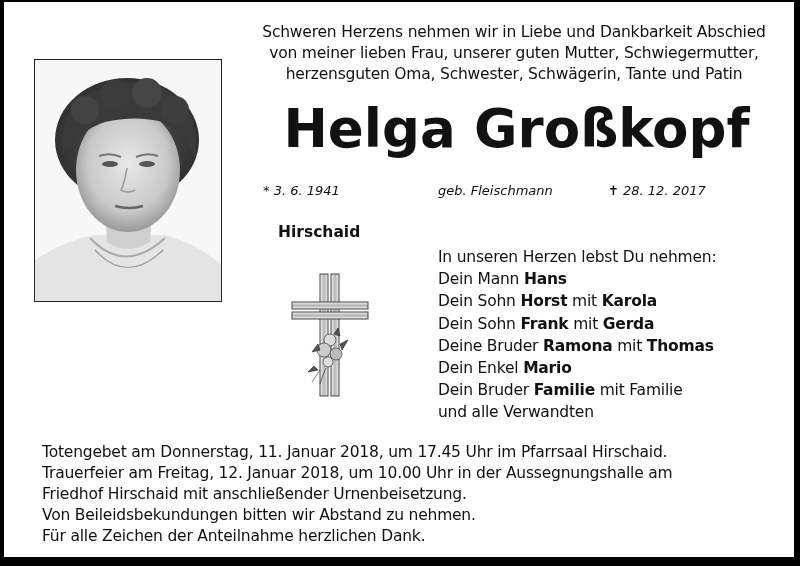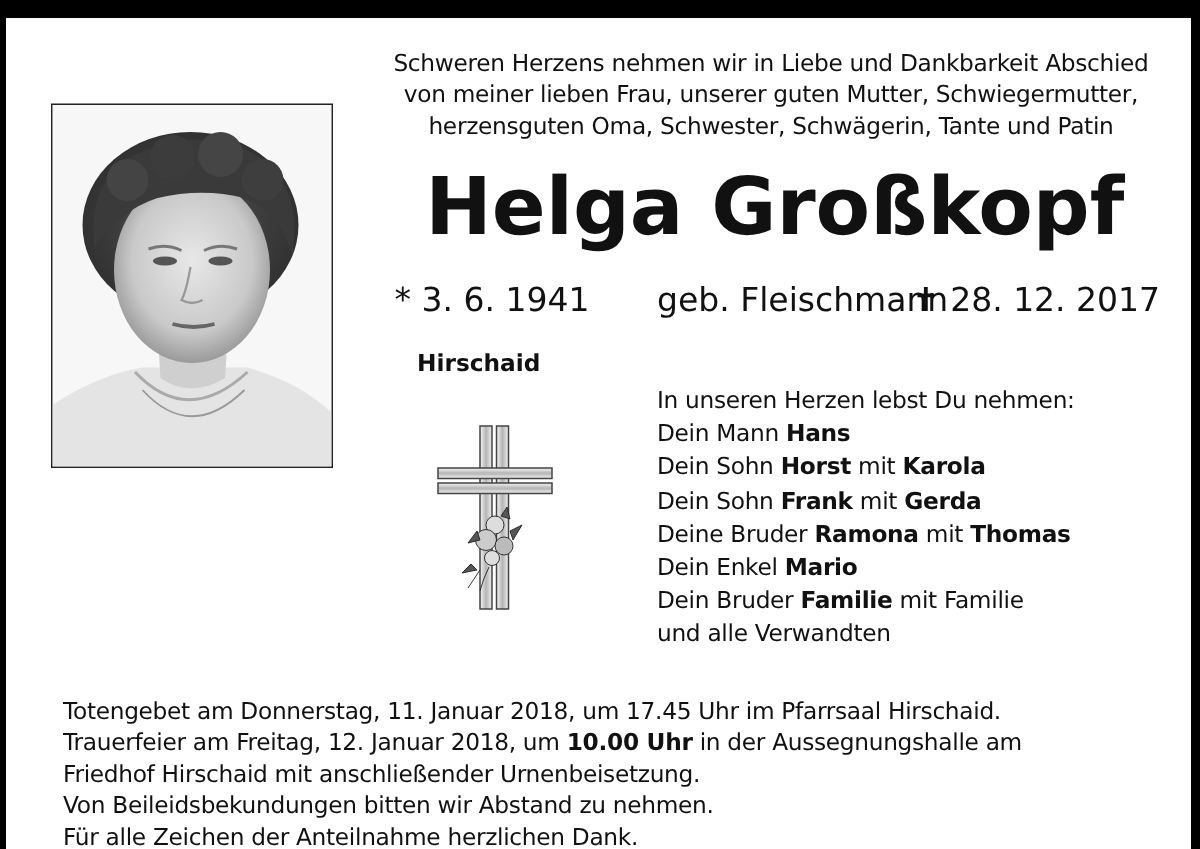--- a/index.html
+++ b/index.html
@@ -1,35 +1,35 @@
 <!DOCTYPE html>
 <html><head>
   <meta charset="utf-8">
   <style>
     html, body { margin: 0; padding: 0; }
     body { width: 800px; height: 566px; background: #000; position: relative; overflow: hidden;
       font-family: "DejaVu Sans", sans-serif; color: #111; }
-    .card { position: absolute; left: 4px; top: 12px; width: 790px; height: 555px; background: #fff; }
+    .card { position: absolute; left: 4px; top: 2px; width: 790px; height: 555px; background: #fff; }
     .intro { position: absolute; left: 240px; top: 20px; width: 540px; text-align: center;
       font-size: 15.5px; line-height: 21px; letter-spacing: -0.2px; }
     .name { position: absolute; left: 240px; top: 92px; width: 545px; text-align: center;
       font-size: 53px; line-height: 70px; font-weight: bold; letter-spacing: 0px; }
-    .dates { position: absolute; top: 178px; font-size: 22px; line-height: 22px; }
+    .dates { position: absolute; top: 178px; font-size: 13px; line-height: 22px; font-style: italic; }
     .born { left: 259px; }
     .maiden { left: 434px; }
     .died { left: 604px; }
     .town { position: absolute; left: 259px; top: 221px; font-size: 15.5px; font-weight: bold; margin-left: 15px; }
     .photo { position: absolute; left: 30px; top: 57px; width: 186px; height: 241px;
       border: 1.5px solid #222; background: #f6f6f6; overflow: hidden; }
     .photo svg { display: block; }
     .cross { position: absolute; left: 286px; top: 270px; }
     .mourners { position: absolute; left: 434px; top: 244px; font-size: 15.5px; line-height: 22.2px; letter-spacing: -0.2px; }
     .mourners b { font-weight: bold; }
-    .notes { position: absolute; left: 38px; top: 440px; font-size: 15.5px; line-height: 21px; letter-spacing: -0.2px; margin-top: 12px; }
-    .notes b { font-weight: bold; }
+    .notes { position: absolute; left: 38px; top: 440px; font-size: 15.5px; line-height: 21px; letter-spacing: -0.2px; }
+    .notes b { font-weight: normal; }
   </style>
 </head>
 <body>
 
 <div class="card">
 
   <div class="intro">
     <div>Schweren Herzens nehmen wir in Liebe und Dankbarkeit Abschied</div>
     <div>von meiner lieben Frau, unserer guten Mutter, Schwiegermutter,</div>
     <div>herzensguten Oma, Schwester, Schwägerin, Tante und Patin</div>

